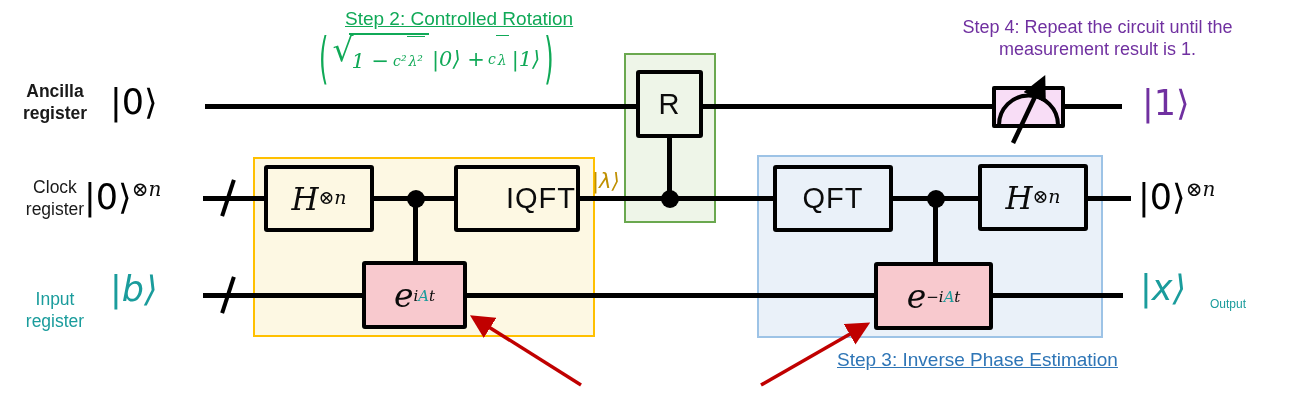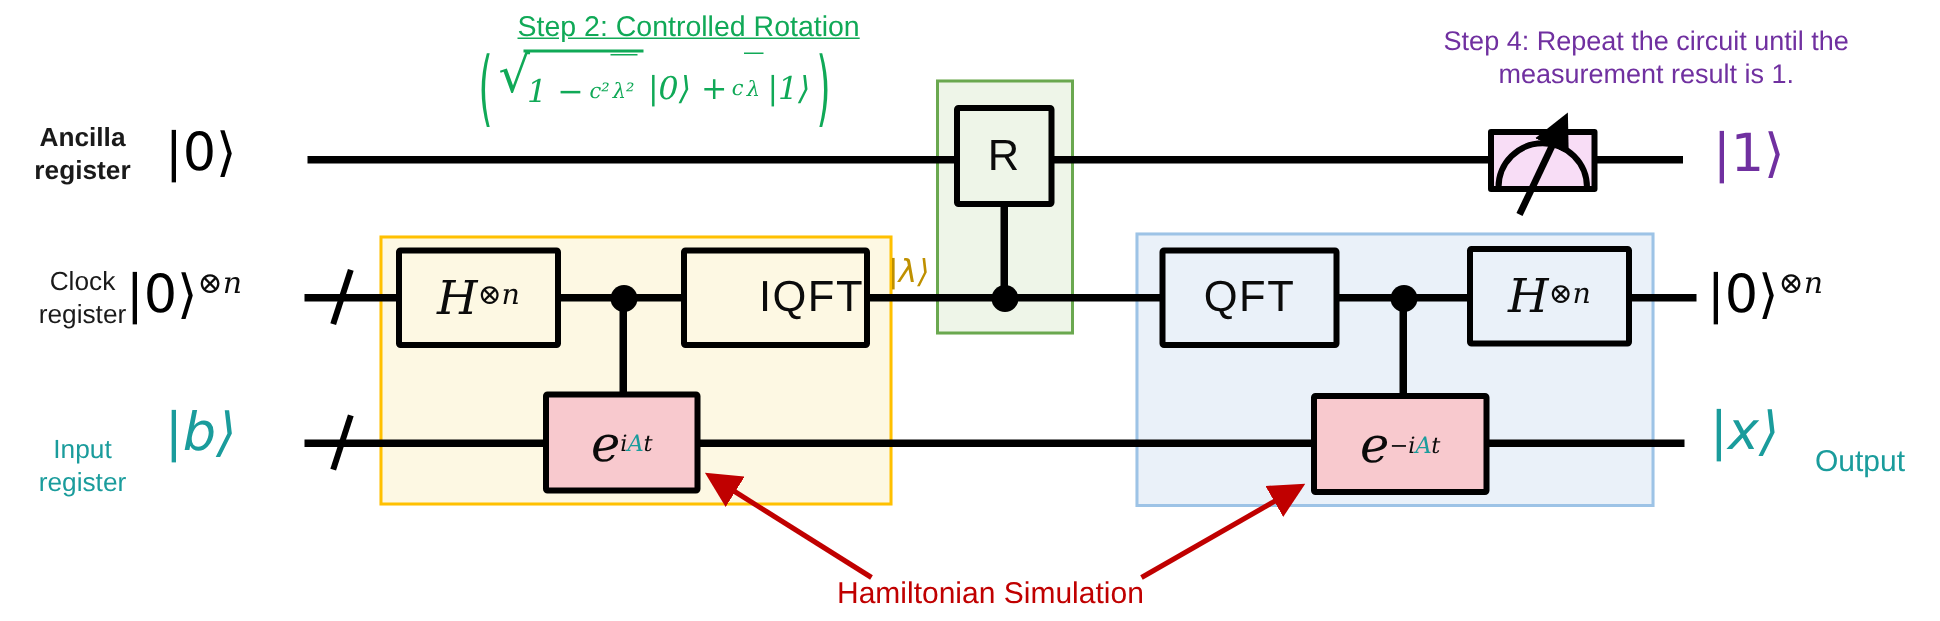--- a/index.html
+++ b/index.html
@@ -54,21 +54,21 @@
 
   
   .ann { position:absolute; white-space:nowrap; }
   .green-t { color:var(--green); }
   .purple-t { color:var(--purple); }
   .gold-t { color:var(--gold); }
   .blue-t { color:var(--blue); }
   .red-t { color:var(--red); }
   .caption { font-size:19px;text-decoration:underline; }
   .step4 { width:275px; text-align:center; font-size:18px; line-height:22px; white-space:normal; }
-  .output-cap { font-size:20px; color:var(--teal); }
+  .output-cap { font-size:12px; color:var(--teal); }
 
   
   .formula {
     position:absolute; display:flex; align-items:center; gap:3px;
     font-family:"DejaVu Serif","DejaVu Sans",serif; font-style:italic;
     font-size:21px; color:var(--green); white-space:nowrap;
   }
   .paren { display:inline-block; transform:scaleY(2.3); font-size:24px; font-style:normal; font-family:"DejaVu Sans",sans-serif; margin:0 1px; }
   .sqrt { display:inline-flex; align-items:flex-start; }
   .sqrt-sym { font-size:33px; line-height:1.05; font-style:normal; }
@@ -187,15 +187,15 @@
         <span class="den">λ</span>
       </span>
     <span>|1⟩</span>
     <span class="paren">)</span>
   </div>
 
   <div class="ann step4 purple-t" style="left:960px;top:16px;">
     <span>Step 4: Repeat the circuit until</span> <span>the measurement result is 1.</span>
   </div>
 
-  <div class="ann red-t" style="left:558px;top:385px;font-size:20px;">Hamiltonian Simulation</div>
+  <div class="ann caption blue-t" style="left:837px;top:349px;">Step 3: Inverse Phase Estimation</div>
 
 </div>
 
 </body></html>

